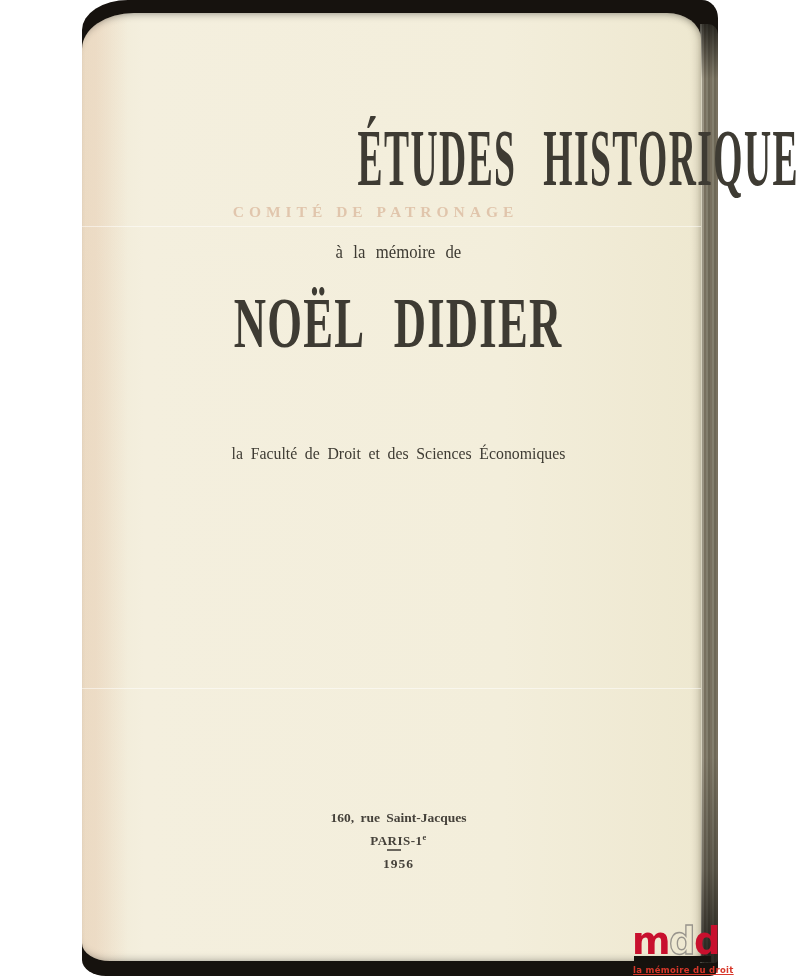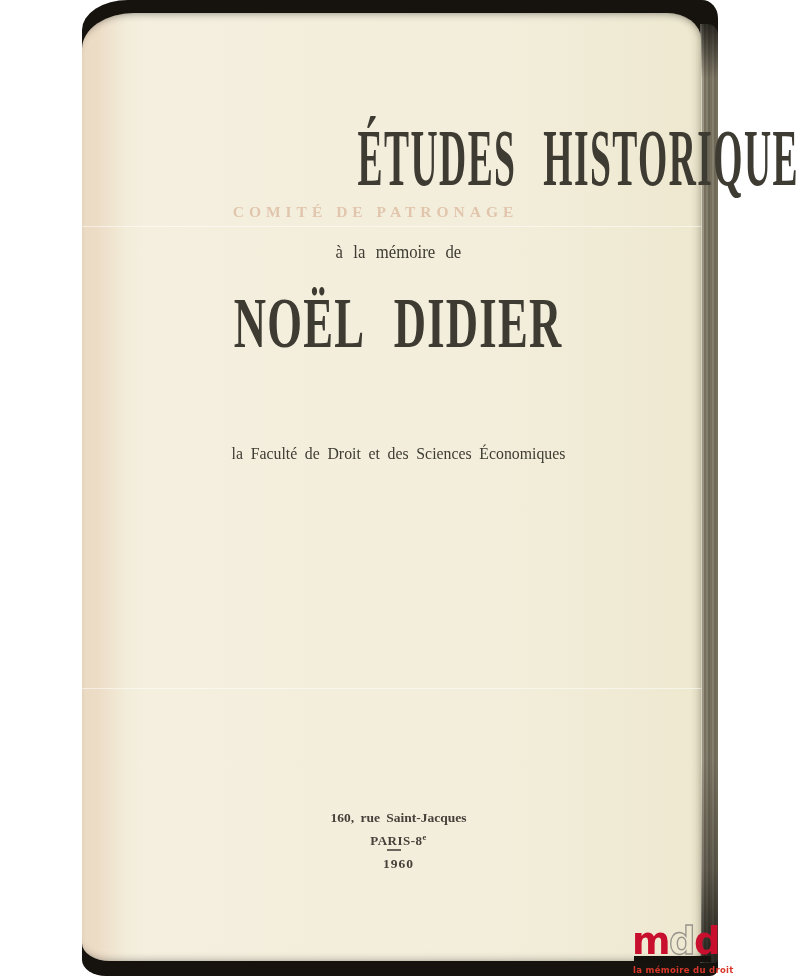--- a/index.html
+++ b/index.html
@@ -82,21 +82,21 @@
 
   
   .watermark{position:absolute;left:632px;top:918px;width:87px;height:58px;
              font-family:"DejaVu Sans","Liberation Sans",sans-serif;}
   .mdd{position:absolute;left:0;top:5px;font-size:37px;line-height:37px;font-weight:bold;
        letter-spacing:-1.5px;white-space:nowrap;}
   .mdd .red{color:var(--watermark-red,#c8102e);}
   .mdd .outline{color:transparent;-webkit-text-stroke:1.3px #98948c;}
   .mdd-bar{position:absolute;left:2px;top:38px;width:77px;height:6px;background:#15120e;}
   .mdd-tagline{position:absolute;left:1px;top:47px;font-size:8.5px;line-height:10px;
-               font-weight:bold;color:#d8372a;letter-spacing:.3px;white-space:nowrap;}
+               font-weight:bold;color:#d8372a;letter-spacing:.3px;white-space:nowrap;text-decoration:underline;}
 </style>
 </head>
 <body>
 
 <div class="screen">
 
   <div class="book">
     <div class="fore-edge"></div>
 
     <div class="page">
@@ -115,23 +115,23 @@
 
       <div class="line dedicatee">
         <span class="condense">NOËL DIDIER</span>
       </div>
 
       <div class="line pub p2">
         <span class="condense">la Faculté de Droit et des Sciences Économiques</span>
       </div>
 
       <div class="line imprint-address">160, rue Saint-Jacques</div>
-      <div class="line imprint-city"><span>PARIS-8</span><sup>e</sup></div>
+      <div class="line imprint-city"><span>PARIS-1</span><sup>e</sup></div>
       <div class="imprint-rule"></div>
-      <div class="line imprint-year">1960</div>
+      <div class="line imprint-year">1956</div>
     </div>
   </div>
 
   <div class="watermark">
     <div class="mdd">
       <span class="red">m</span><span class="outline">d</span><span class="red">d</span>
     </div>
     <div class="mdd-bar"></div>
     <div class="mdd-tagline">la mémoire du droit</div>
   </div>

